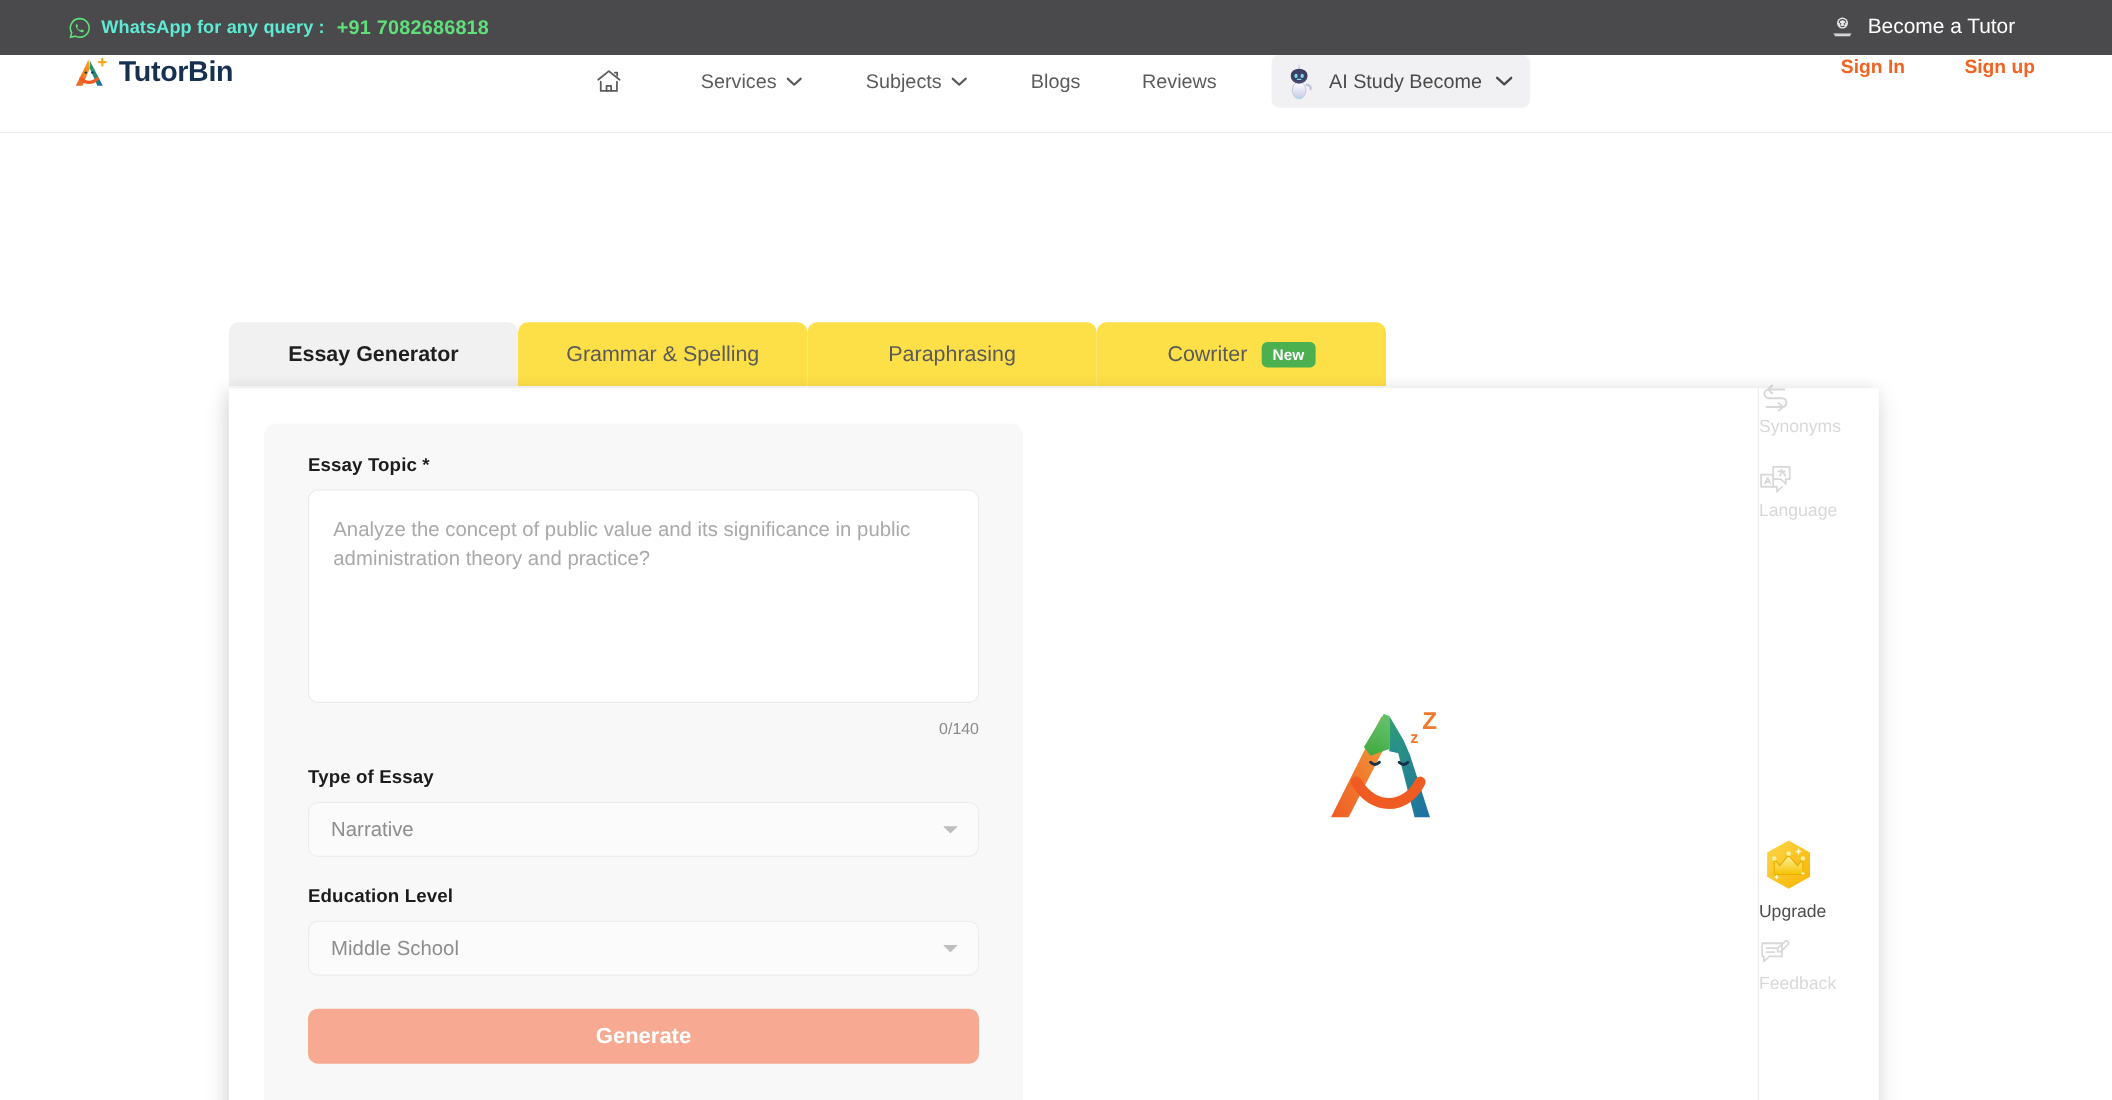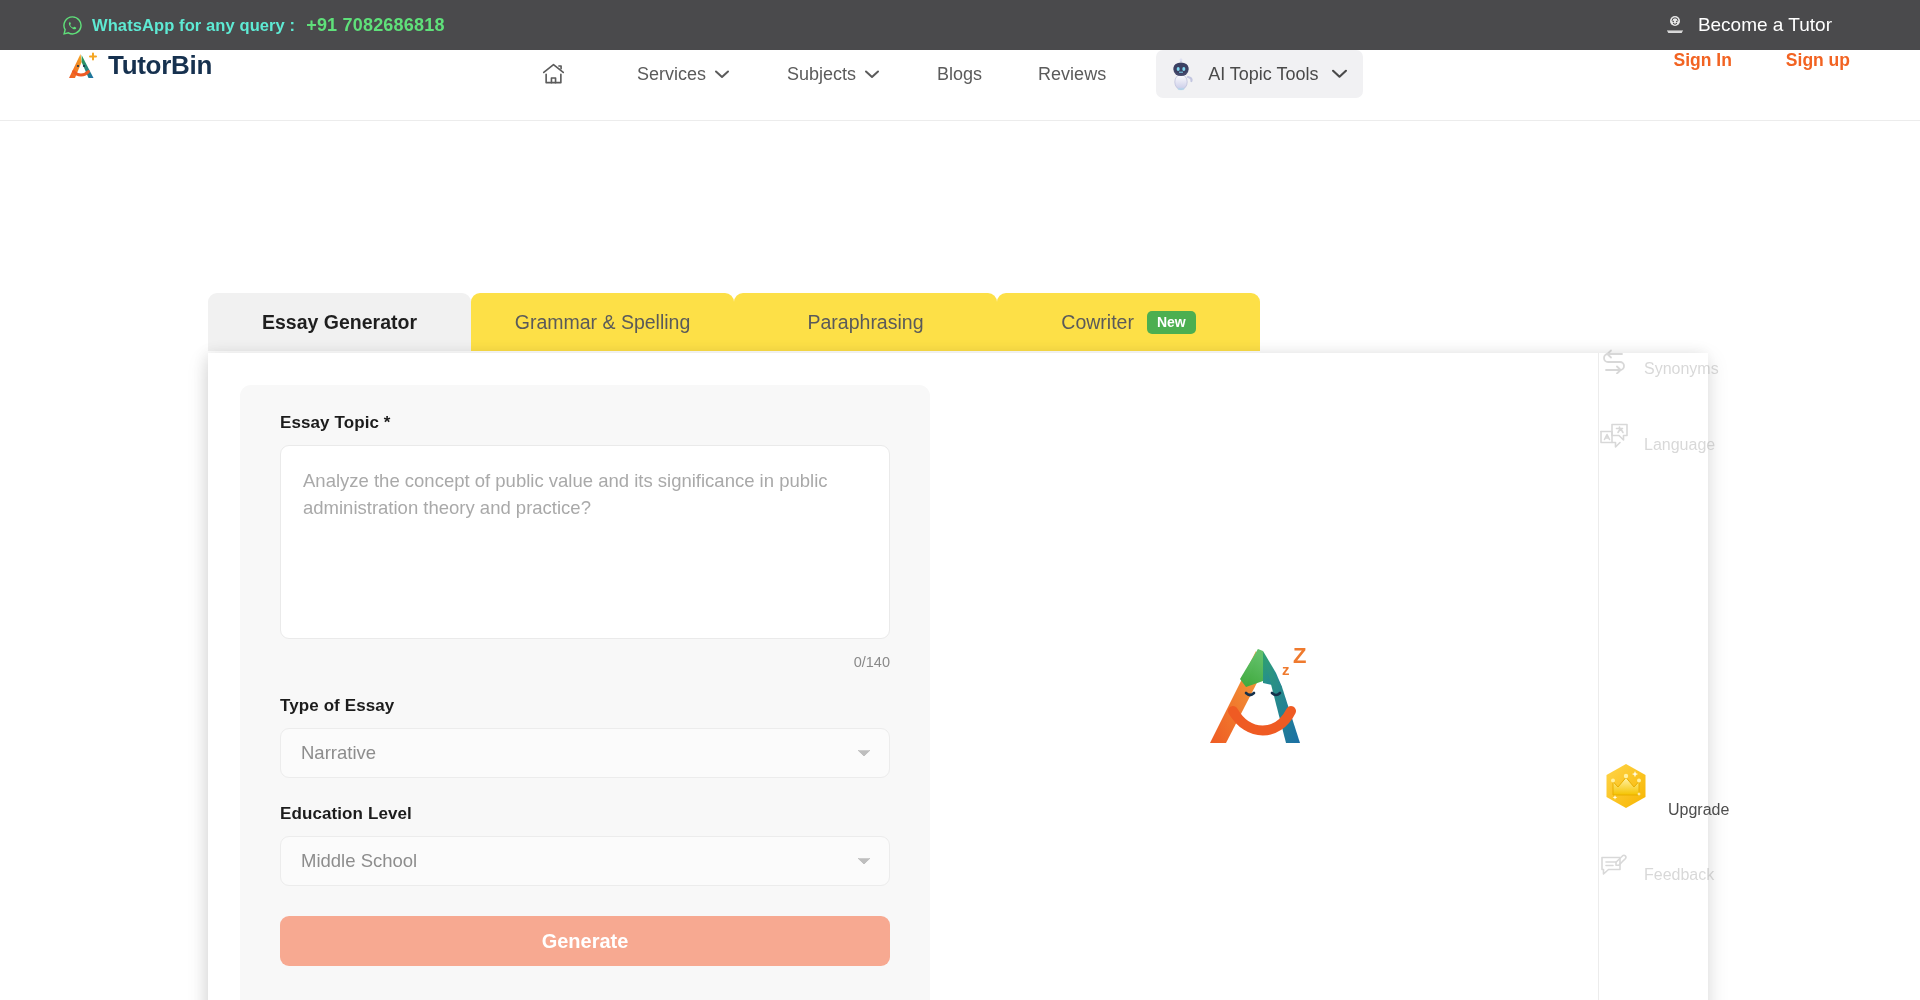--- a/index.html
+++ b/index.html
@@ -188,21 +188,21 @@
   .mascot{ width:135px; height:135px; display:block; margin-left:-40px; margin-top:-60px;}
 
   
   .rail{
     width:110px; height:100%;
     border-left:1px solid #ececec;
     position:relative;
   }
   .rail-item{
     position:absolute; left:0; width:100%;
-    display:flex; align-items:flex-end; gap:15px;
+    display:flex; flex-direction:column; align-items:flex-start; gap:1px;
     cursor:pointer;
   }
   .rail-item.disabled{ opacity:.38; cursor:default; }
   .rail-label{
     font-size:16px; color:#4d4d4d;
   }
   .rail-item.disabled .rail-label{ color:#9a9a9a; }
   .rail-icon{ display:block; }
 
   #i-syn{ top:-5px; }
@@ -313,21 +313,21 @@
           <ellipse cx="17" cy="11" rx="7.5" ry="5.6" fill="#3c4062"></ellipse>
           <ellipse cx="14.2" cy="12" rx="1.5" ry="1.9" fill="#7fd7ef"></ellipse>
           <ellipse cx="19.8" cy="12" rx="1.5" ry="1.9" fill="#7fd7ef"></ellipse>
           <path d="M15.4 15.2h3.2" stroke="#7fd7ef" stroke-width="1" stroke-linecap="round"></path>
           <path d="M17 5.6v-2.3" stroke="#b9bcd8" stroke-width="1.2"></path>
           <circle cx="17" cy="2.8" r="1.4" fill="#dfe1f2"></circle>
           <path d="M24 20c3 .4 4 2.3 3.4 4" stroke="#c3c6e0" stroke-width="2.2" fill="none" stroke-linecap="round"></path>
           <ellipse cx="17" cy="32" rx="3.4" ry="1.2" fill="#a9d8ec" opacity=".55"></ellipse>
         </svg>
       </span>
-      <span class="ai-label">AI Topic Tools</span>
+      <span class="ai-label">AI Study Become</span>
       <svg class="caret" width="15" height="10" viewBox="0 0 14 9" style="margin-left:9px">
         <path d="M1 1.5 7 7l6-5.5" stroke="#4a4a4a" stroke-width="2" fill="none" stroke-linecap="round" stroke-linejoin="round"></path>
       </svg>
     </span>
   </div>
 
   <div class="nav-right">
     <span class="auth-link">Sign In</span>
     <span class="auth-link">Sign up</span>
   </div>

